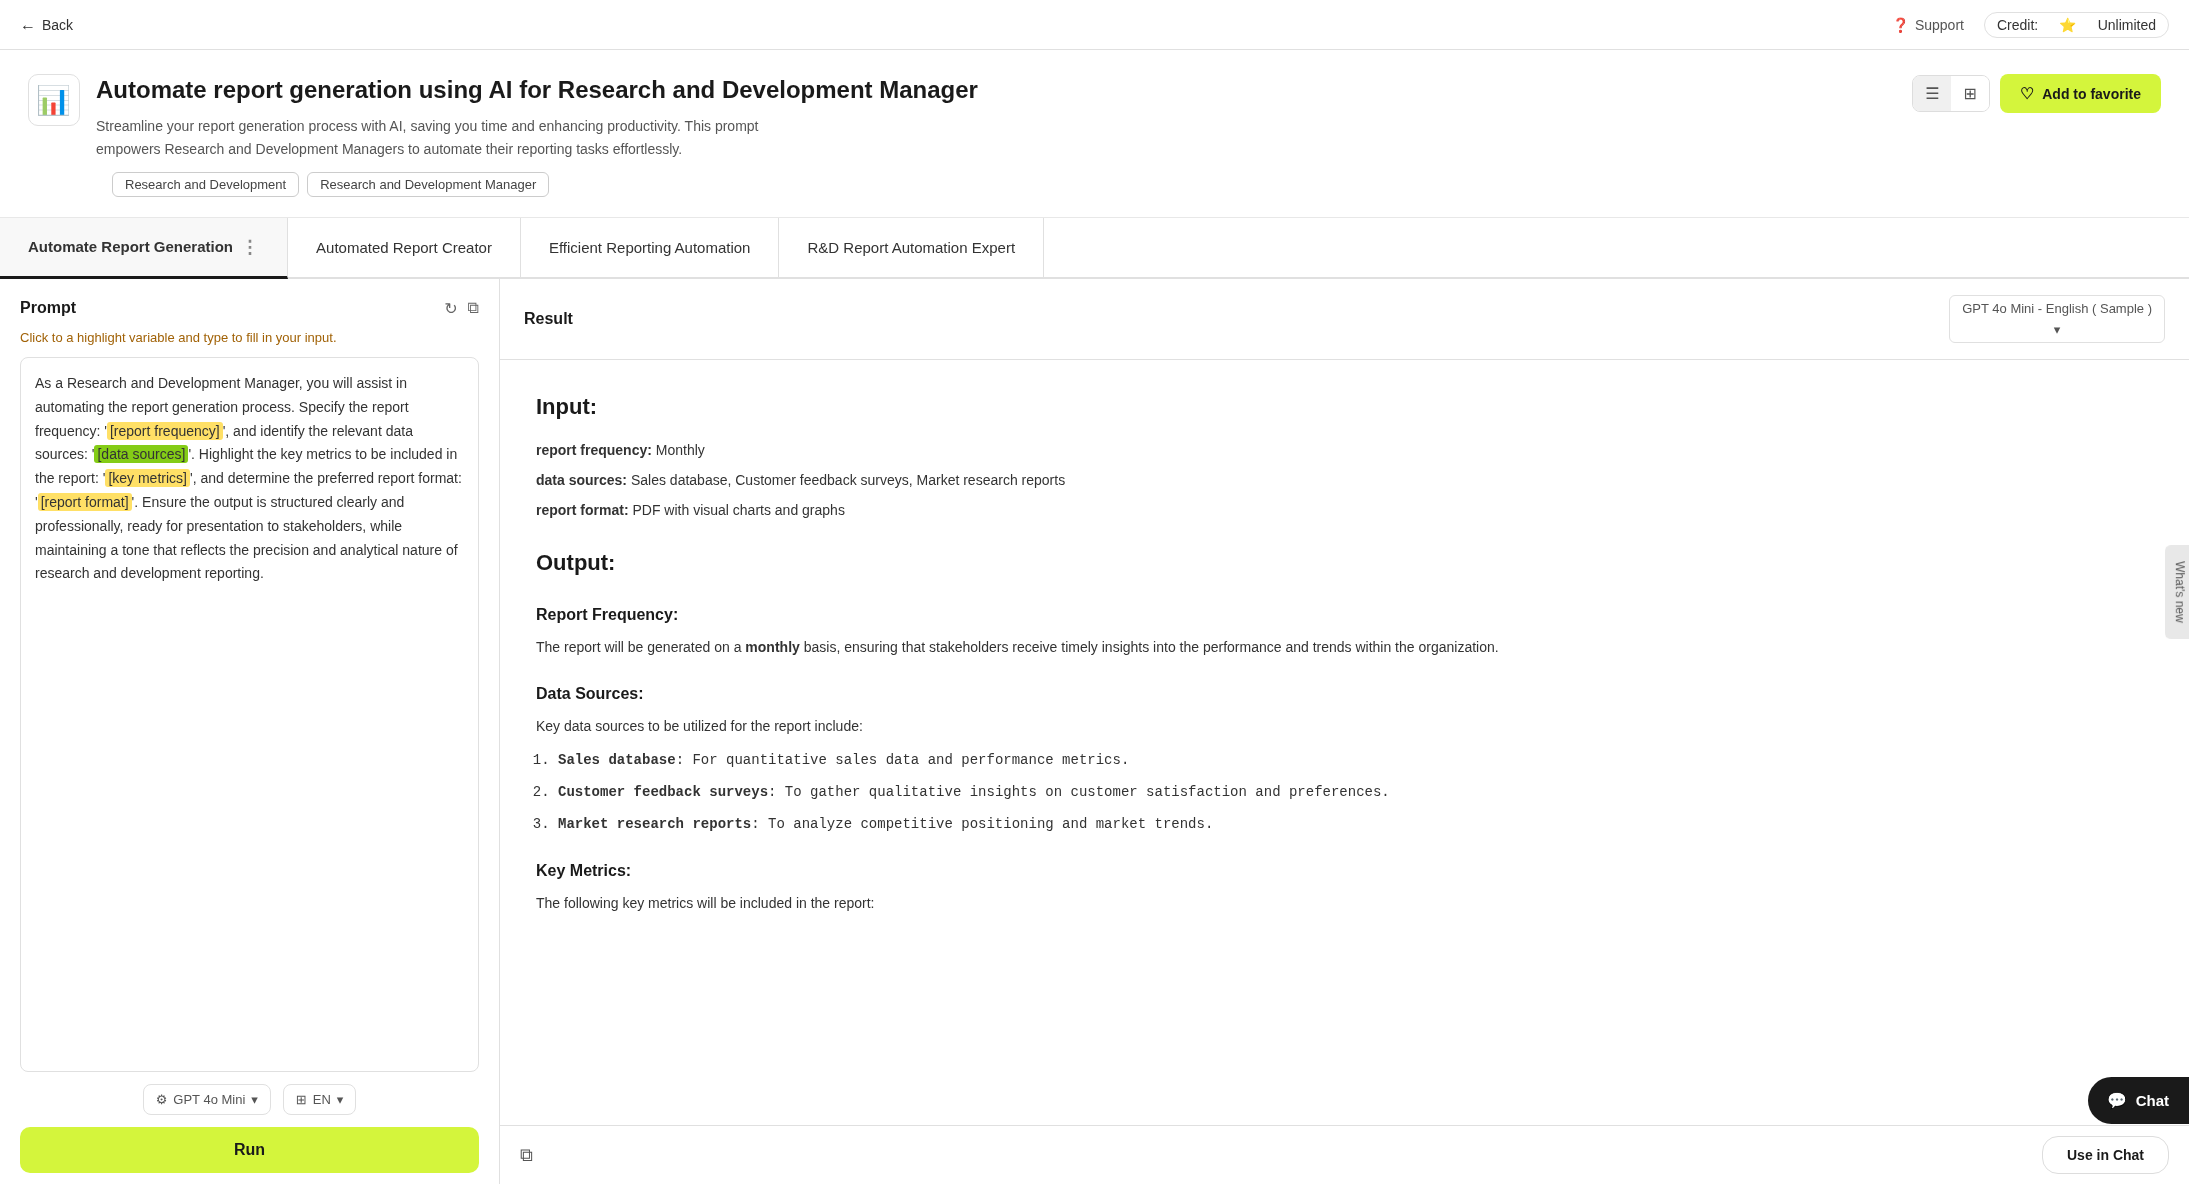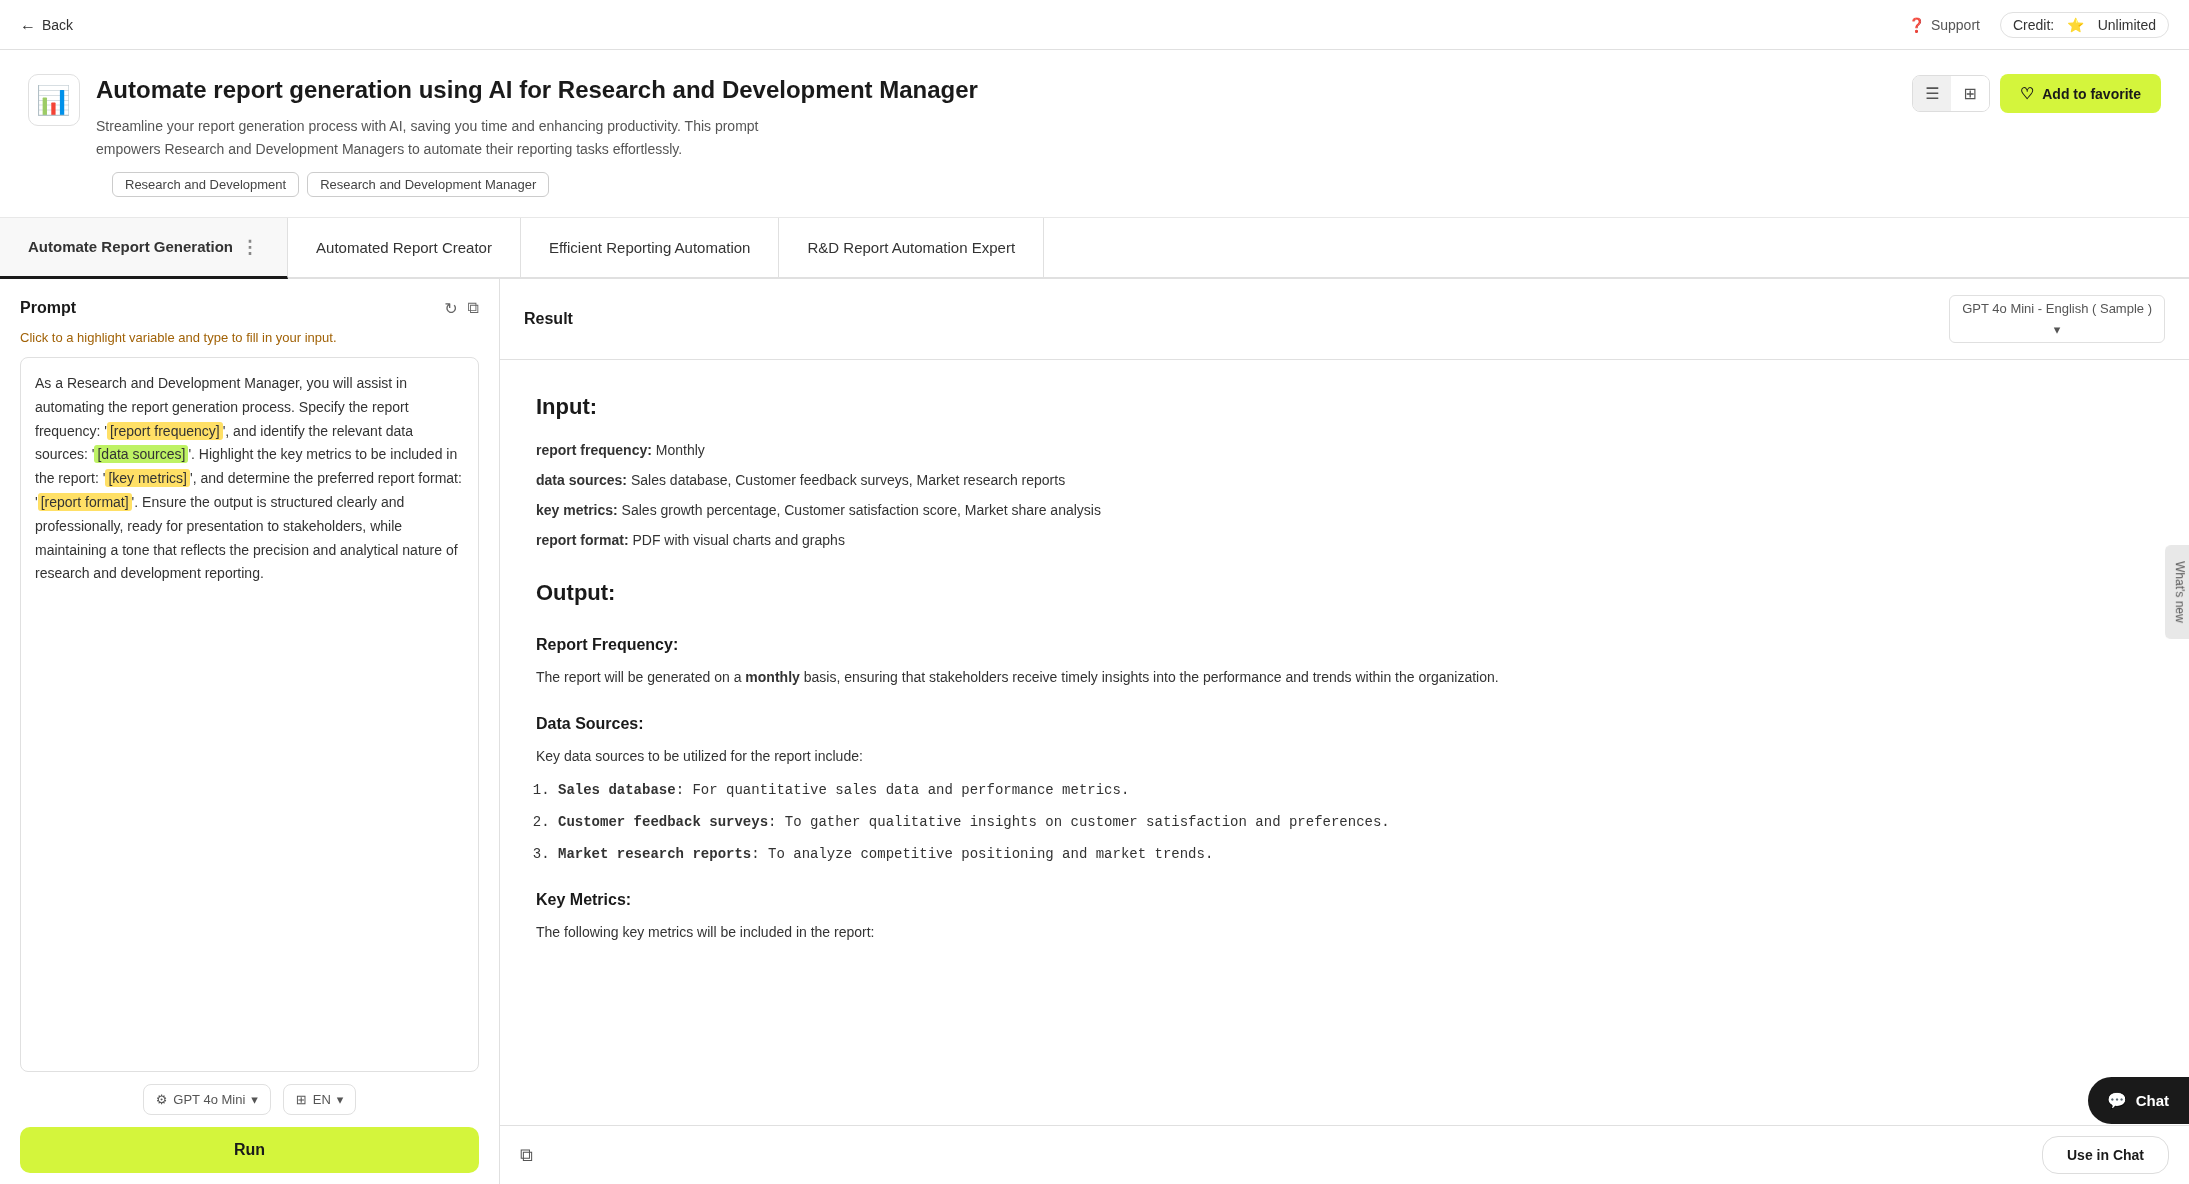--- a/index.html
+++ b/index.html
@@ -10,21 +10,21 @@
       display: flex; align-items: center; justify-content: space-between;
       padding: 10px 20px; border-bottom: 1px solid #e0e0e0; height: 50px;
     }
     .back-btn {
       display: flex; align-items: center; gap: 6px; cursor: pointer;
       font-size: 14px; color: #333; background: none; border: none;
     }
     .back-arrow { font-size: 16px; }
     .nav-right { display: flex; align-items: center; gap: 20px; }
     .support-link { display: flex; align-items: center; gap: 5px; color: #555; cursor: pointer; font-size: 14px; }
-    .credit-badge { display: flex; align-items: center; gap: 13px; font-size: 14px; color: #333; border: 1px solid #e0e0e0; padding: 4px 12px; border-radius: 20px; }
+    .credit-badge { display: flex; align-items: center; gap: 21px; font-size: 14px; color: #333; border: 1px solid #e0e0e0; padding: 4px 12px; border-radius: 20px; }
     .star-icon { color: #f5c518; }
 
     
     .header-section {
       padding: 24px 28px 20px;
       border-bottom: 1px solid #e8e8e8;
     }
     .header-top { display: flex; align-items: flex-start; justify-content: space-between; }
     .header-left { display: flex; align-items: flex-start; gap: 16px; flex: 1; }
     .app-icon {
@@ -78,21 +78,21 @@
     .panel-title { font-size: 16px; font-weight: 700; display: flex; align-items: center; justify-content: space-between; }
     .panel-title-actions { display: flex; gap: 10px; }
     .icon-btn { background: none; border: none; cursor: pointer; font-size: 16px; color: #666; }
     .hint-text { font-size: 13px; color: #a16207; }
     .prompt-textarea {
       flex: 1; border: 1px solid #e0e0e0; border-radius: 8px; padding: 14px;
       font-size: 14px; line-height: 1.7; resize: none; outline: none; color: #333;
       font-family: inherit;
     }
     .highlight-yellow { background: #ffe066; border-radius: 3px; padding: 1px 3px; }
-    .highlight-green { background: #bef264; border-radius: 3px; padding: 1px 3px; }
+    .highlight-green { background: #84cc16; border-radius: 3px; padding: 1px 3px; }
 
     .prompt-footer {
       display: flex; align-items: center; gap: 12px; justify-content: center;
     }
     .model-selector {
       display: flex; align-items: center; gap: 6px; border: 1px solid #e0e0e0;
       border-radius: 8px; padding: 7px 12px; cursor: pointer; font-size: 13px; color: #555;
     }
     .lang-selector {
       display: flex; align-items: center; gap: 6px; border: 1px solid #e0e0e0;
@@ -273,24 +273,20 @@
 
       <div class="input-row">
         <strong>report frequency:</strong>
         <span> Monthly</span>
       </div>
       <div class="input-row">
         <strong>data sources:</strong>
         <span> Sales database, Customer feedback surveys, Market research reports</span>
       </div>
       <div class="input-row">
-        <strong>key metrics:</strong>
-        <span> Sales growth percentage, Customer satisfaction score, Market share analysis</span>
-      </div>
-      <div class="input-row">
         <strong>report format:</strong>
         <span> PDF with visual charts and graphs</span>
       </div>
 
       <div class="output-section">
         <h2>Output:</h2>
 
         <h3>Report Frequency:</h3>
         <p>
           The report will be generated on a <strong>monthly</strong> basis, ensuring that stakeholders receive timely insights into the performance and trends within the organization.

